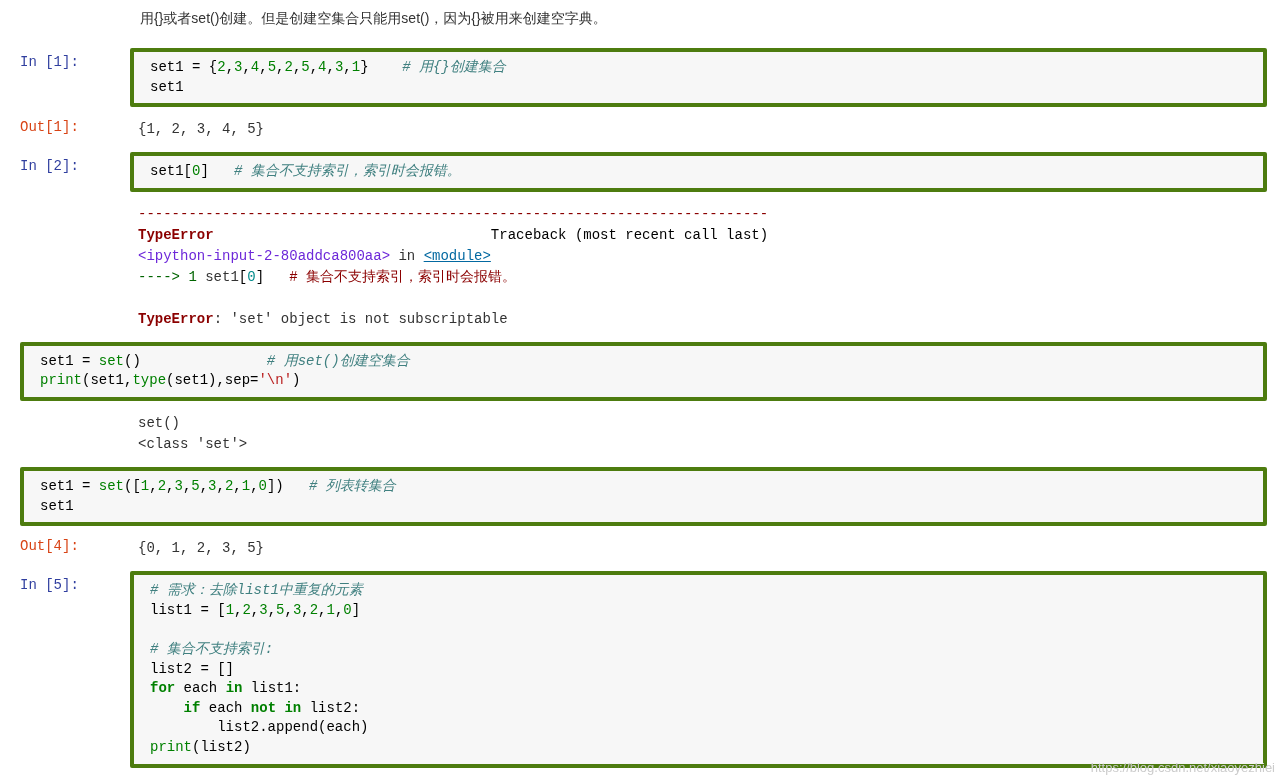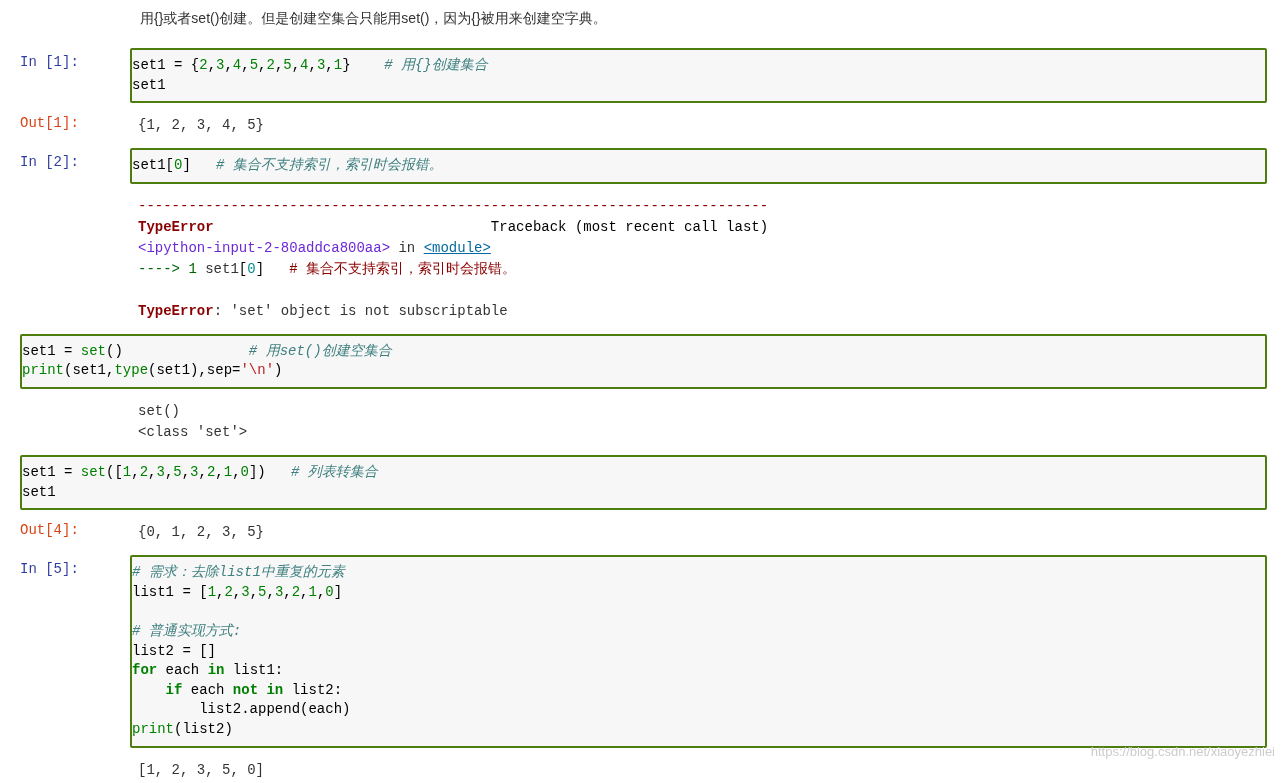--- a/index.html
+++ b/index.html
@@ -22,24 +22,24 @@
     width: 100px;
     flex-shrink: 0;
     padding-right: 10px;
     font-family: "Courier New", monospace;
     padding-top: 6px;
   }
   .in-prompt { color: #303F9F; }
   .out-prompt { color: #D84315; }
   .input-area {
     flex: 1;
-    border: 2px solid #4d7c0f;
+    border: 4px solid #4d7c0f;
     background: #f7f7f7;
     border-radius: 2px;
-    padding: 6px 0;
+    padding: 6px 16px;
     font-family: "Courier New", monospace;
     white-space: pre;
     overflow-x: auto;
     line-height: 1.4;
   }
   .output-area {
     flex: 1;
     padding: 6px 8px;
     font-family: "Courier New", monospace;
     white-space: pre;
@@ -51,21 +51,21 @@
   .code-red { color: #ba2121; }
   .err-sep { color: #8b0000; }
   .err-name { color: #8b0000; font-weight: bold; }
   .err-trace { color: #000; }
   .err-cyan { color: #0369a1; text-decoration: underline; }
   .err-green { color: #6d28d9; }
   .err-arrow { color: #006400; }
   .err-red { color: #8b0000; }
   .watermark {
     position: fixed;
-    bottom: 24px;
+    bottom: 8px;
     right: 12px;
     color: #ccc;
     font-size: 13px;
     font-family: Arial, sans-serif;
   }
 </style>
 </head>
 <body>
 
 <div class="intro">用{}或者set()创建。但是创建空集合只能用set()，因为{}被用来创建空字典。</div>
@@ -115,21 +115,21 @@
 <div class="cell">
   <div class="prompt out-prompt">Out[4]:</div>
   <div class="output-area">{0, 1, 2, 3, 5}</div>
 </div>
 
 <div class="cell">
   <div class="prompt in-prompt">In  [5]:</div>
   <div class="input-area"><span class="code-teal"># 需求：去除list1中重复的元素</span>
 <span class="code-black">list1 = [</span><span class="code-green">1</span><span class="code-black">,</span><span class="code-green">2</span><span class="code-black">,</span><span class="code-green">3</span><span class="code-black">,</span><span class="code-green">5</span><span class="code-black">,</span><span class="code-green">3</span><span class="code-black">,</span><span class="code-green">2</span><span class="code-black">,</span><span class="code-green">1</span><span class="code-black">,</span><span class="code-green">0</span><span class="code-black">]</span>
 
-<span class="code-teal"># 普通实现方式:</span>
+<span class="code-teal"># 集合不支持索引:</span>
 <span class="code-black">list2 = []</span>
 <span class="code-green" style="font-weight:bold">for</span><span class="code-black"> each </span><span class="code-green" style="font-weight:bold">in</span><span class="code-black"> list1:</span>
 <span>    </span><span class="code-green" style="font-weight:bold">if</span><span class="code-black"> each </span><span class="code-green" style="font-weight:bold">not</span><span> </span><span class="code-green" style="font-weight:bold">in</span><span class="code-black"> list2:</span>
 <span class="code-black">        list2.append(each)</span>
 <span class="code-green">print</span><span class="code-black">(list2)</span></div>
 </div>
 
 <div class="cell">
   <div class="prompt"></div>
   <div class="output-area">[1, 2, 3, 5, 0]</div>

